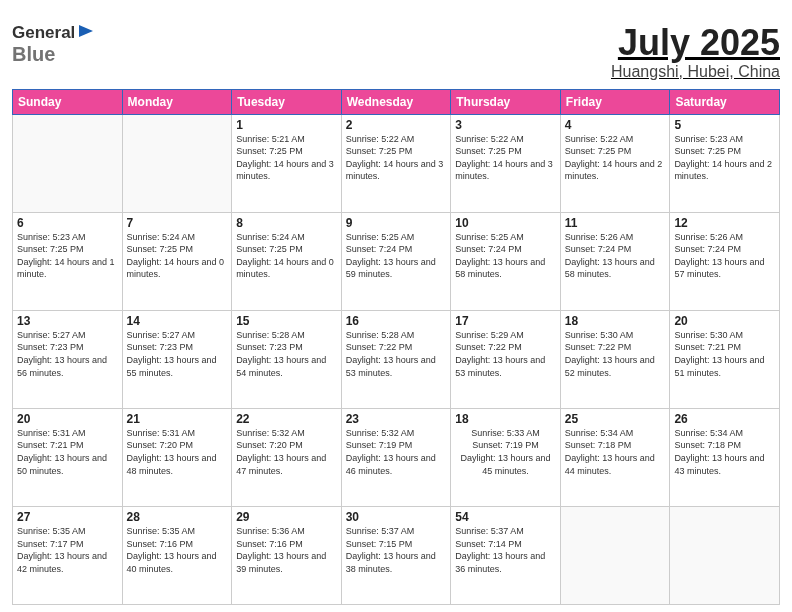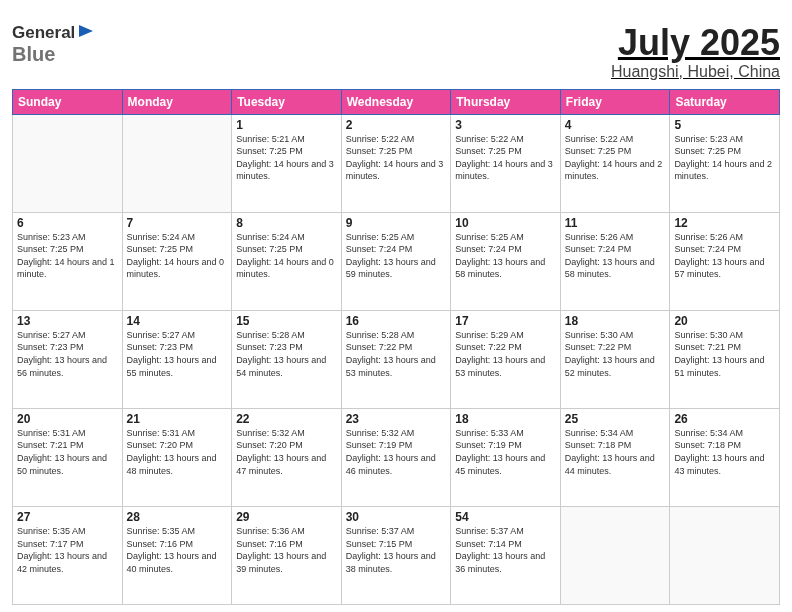--- a/index.html
+++ b/index.html
@@ -272,21 +272,21 @@
 Daylight: 13 hours and 47 minutes.</div>
           </td>
           <td>
             <div class="day-number">23</div>
             <div class="day-info" style="white-space: pre-line;">Sunrise: 5:32 AM
 Sunset: 7:19 PM
 Daylight: 13 hours and 46 minutes.</div>
           </td>
           <td>
             <div class="day-number">18</div>
-            <div class="day-info" style="white-space: pre-line;">Sunrise: 5:33 AM
+            <div class="day-info" style="white-space: pre-line; text-align: center;">Sunrise: 5:33 AM
 Sunset: 7:19 PM
 Daylight: 13 hours and 45 minutes.</div>
           </td>
           <td>
             <div class="day-number">25</div>
             <div class="day-info" style="white-space: pre-line;">Sunrise: 5:34 AM
 Sunset: 7:18 PM
 Daylight: 13 hours and 44 minutes.</div>
           </td>
           <td>

